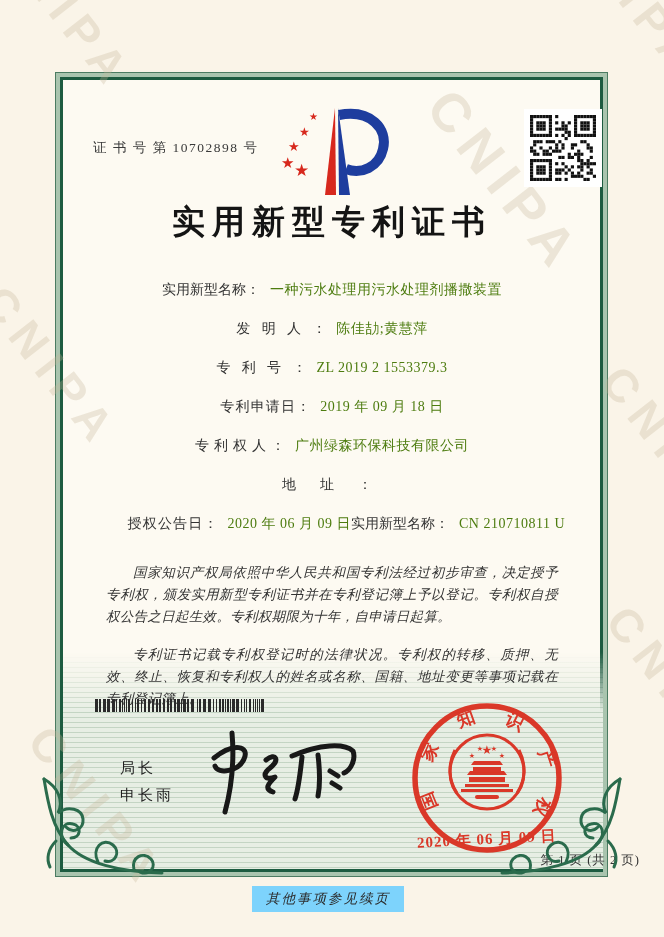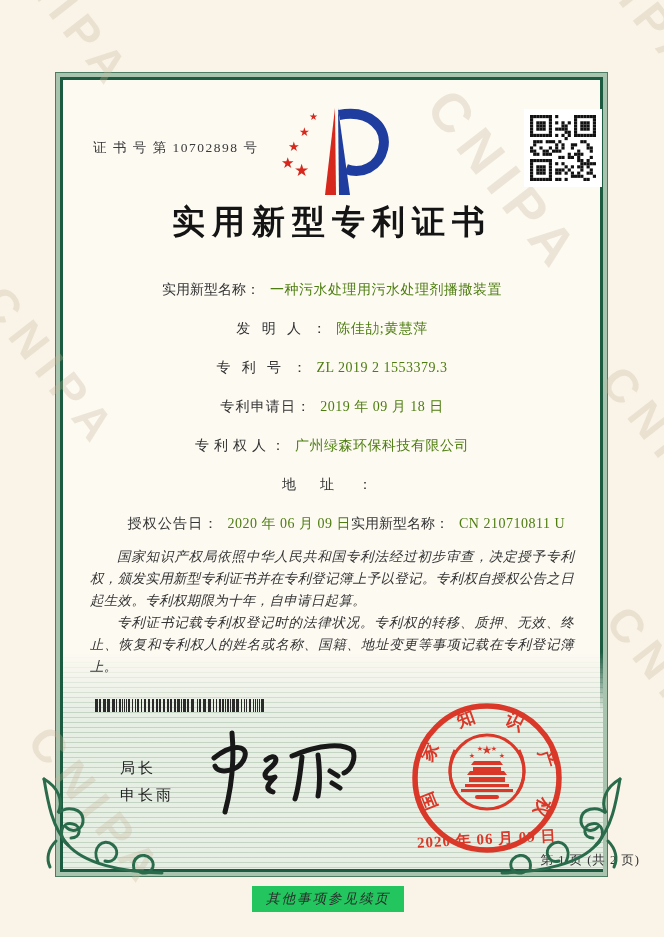--- a/index.html
+++ b/index.html
@@ -41,34 +41,34 @@
   .frow:nth-child(6){}
   .flabel{display:inline-block;min-width:90px;text-align:justify;text-align-last:justify;
           margin-right:10px;white-space:nowrap;color:#333;}
   .fvalue{max-width:382px;letter-spacing:.5px;color:#4d7c0f;}
   .grantrow{display:flex;}
   .grantpair{display:flex;}
   .grantpair.left{width:258px;justify-content:flex-end;}
   
   .paras{position:absolute;left:90px;top:546px;width:484px;z-index:3;
          font-style:italic;font-size:13.5px;line-height:22px;color:#333;text-align:justify;}
-  .paras p{margin:0;text-indent:2em;letter-spacing:.3px;}
+  .paras p{margin:16px;text-indent:2em;letter-spacing:.3px;}
   
   .barcode{position:absolute;left:95px;top:699px;z-index:3;}
   .director{position:absolute;left:120px;top:754px;z-index:3;
             font-family:"Liberation Sans","DejaVu Sans",sans-serif;
             font-size:15px;letter-spacing:3px;color:#1d1d1d;line-height:27px;}
   .signature{position:absolute;left:192px;top:726px;z-index:3;}
   .seal{position:absolute;left:401px;top:692px;z-index:4;opacity:.93;}
   .flourish{position:absolute;z-index:4;}
   .flourish.bl{left:36px;top:775px;}
   .flourish.br{left:498px;top:775px;transform:scaleX(-1);}
   .pagenote{position:absolute;left:0;top:852px;width:640px;text-align:right;z-index:3;
             font-size:12.5px;letter-spacing:1px;color:#333;}
-  .footnote{position:absolute;left:252px;top:886px;z-index:3;background:#22c55e;
+  .footnote{position:absolute;left:252px;top:886px;z-index:3;background:#7dd3fc;
             padding:4px 14px;font-style:italic;font-size:13.5px;letter-spacing:2px;color:#2b2b2b;}
 </style>
 </head>
 <body>
 
 <div class="page">
 
   <div class="frame"></div>
   <div class="band"></div>
 

